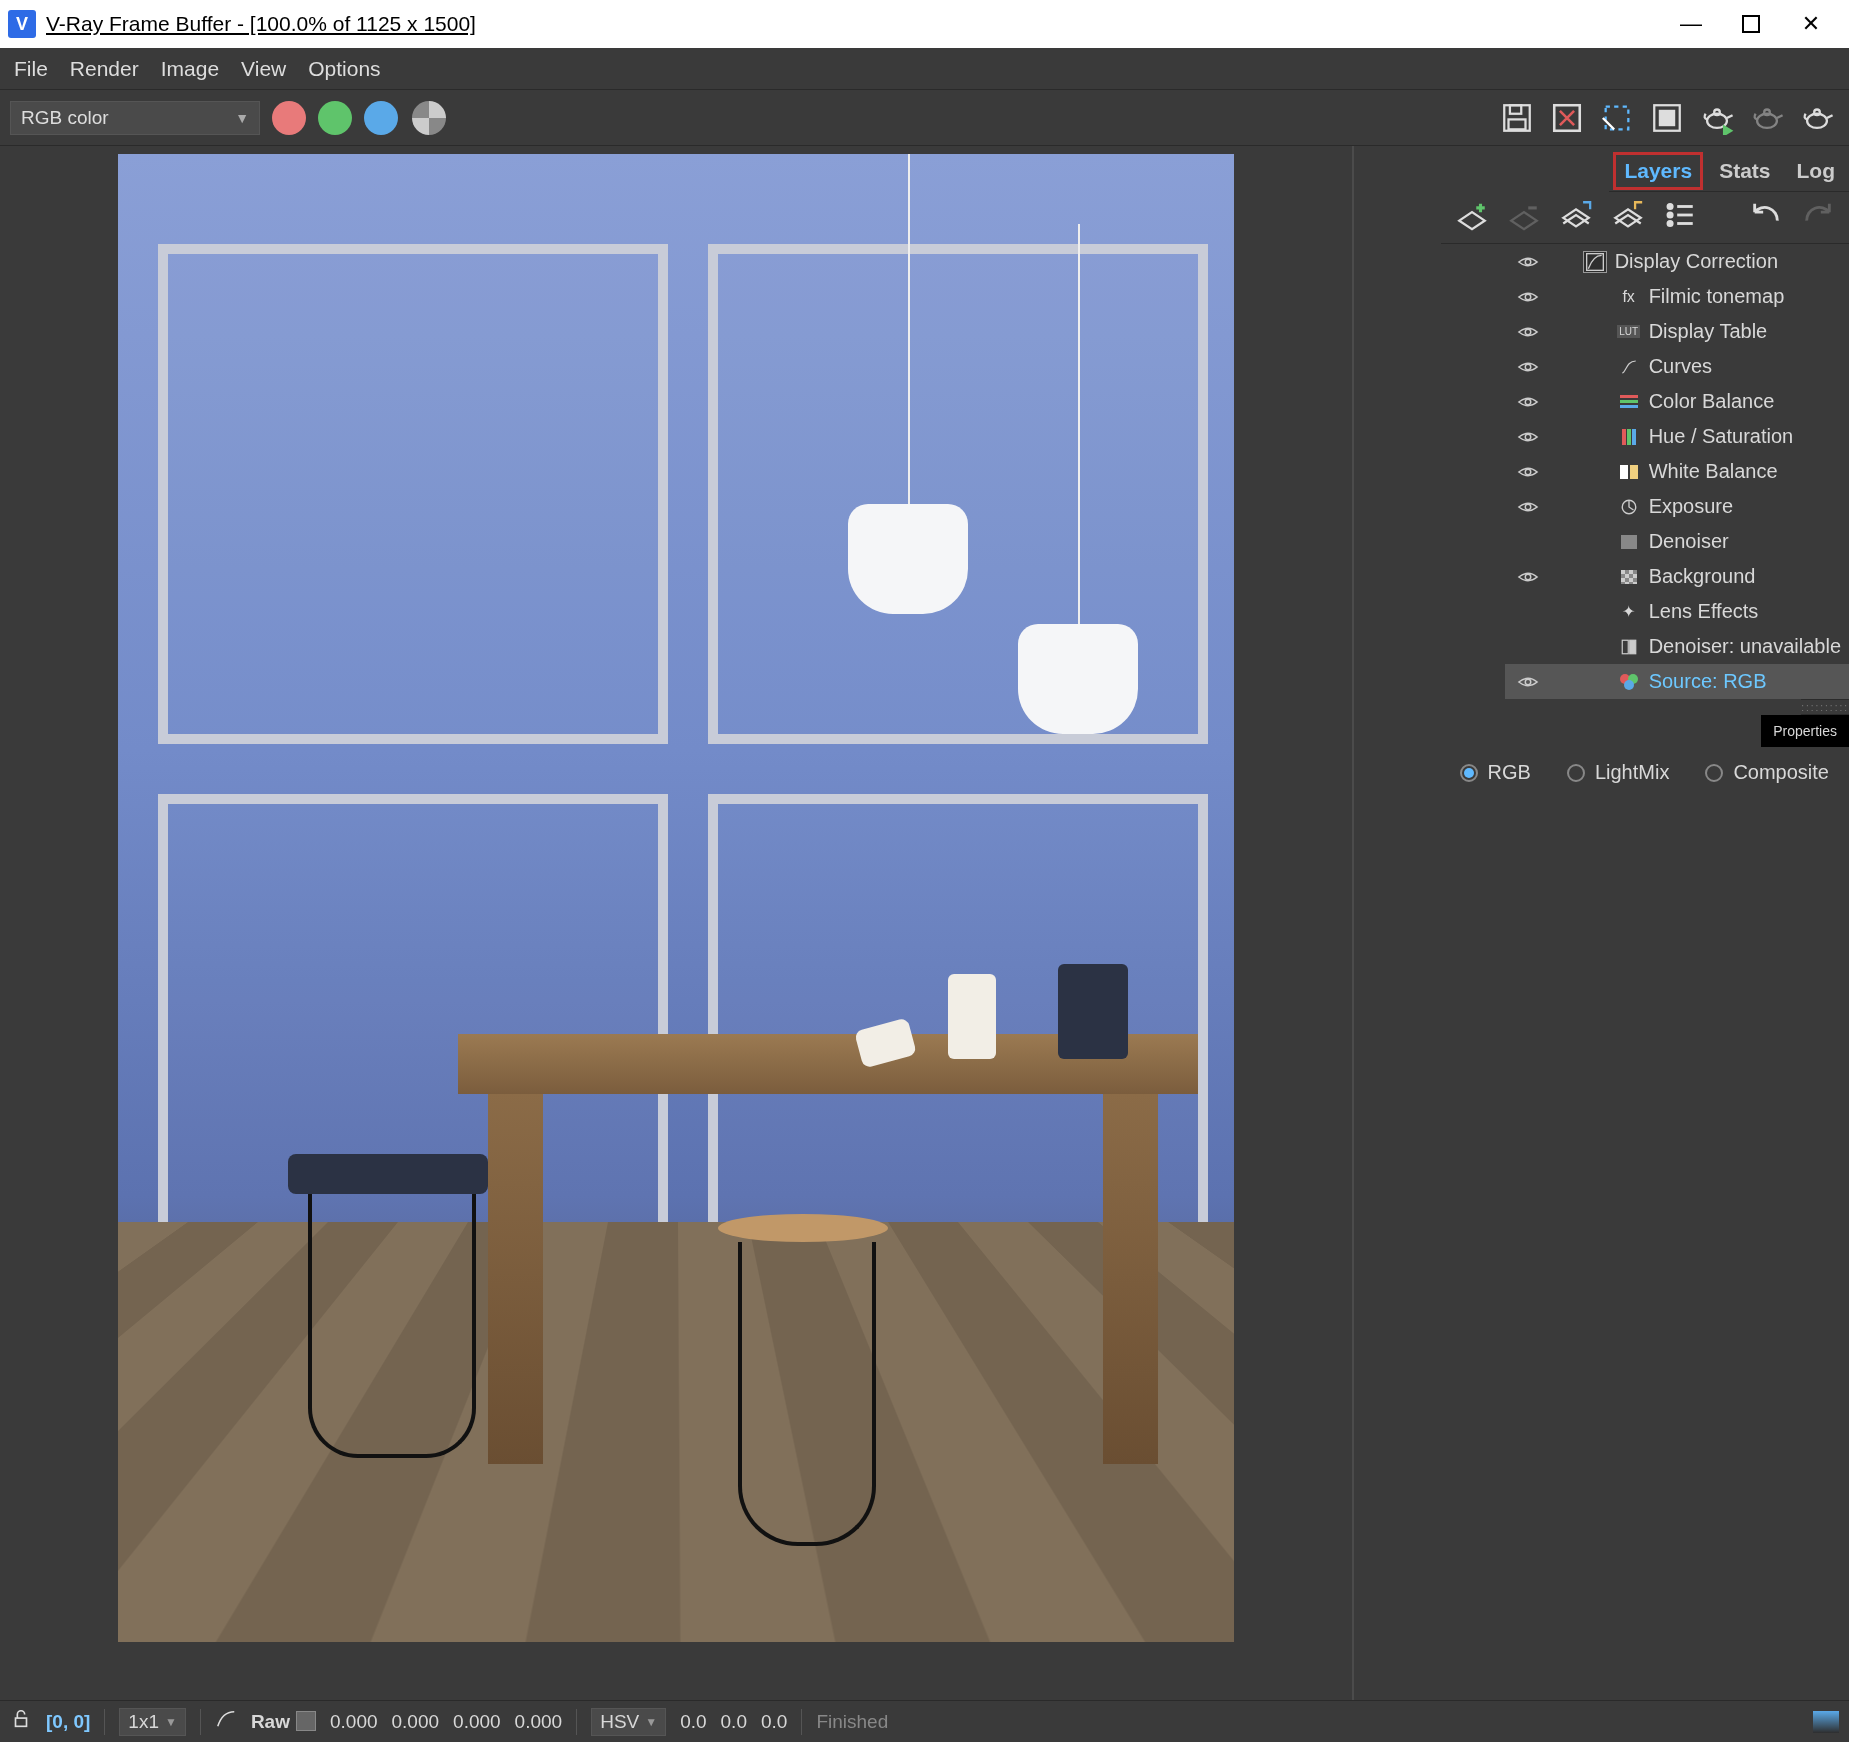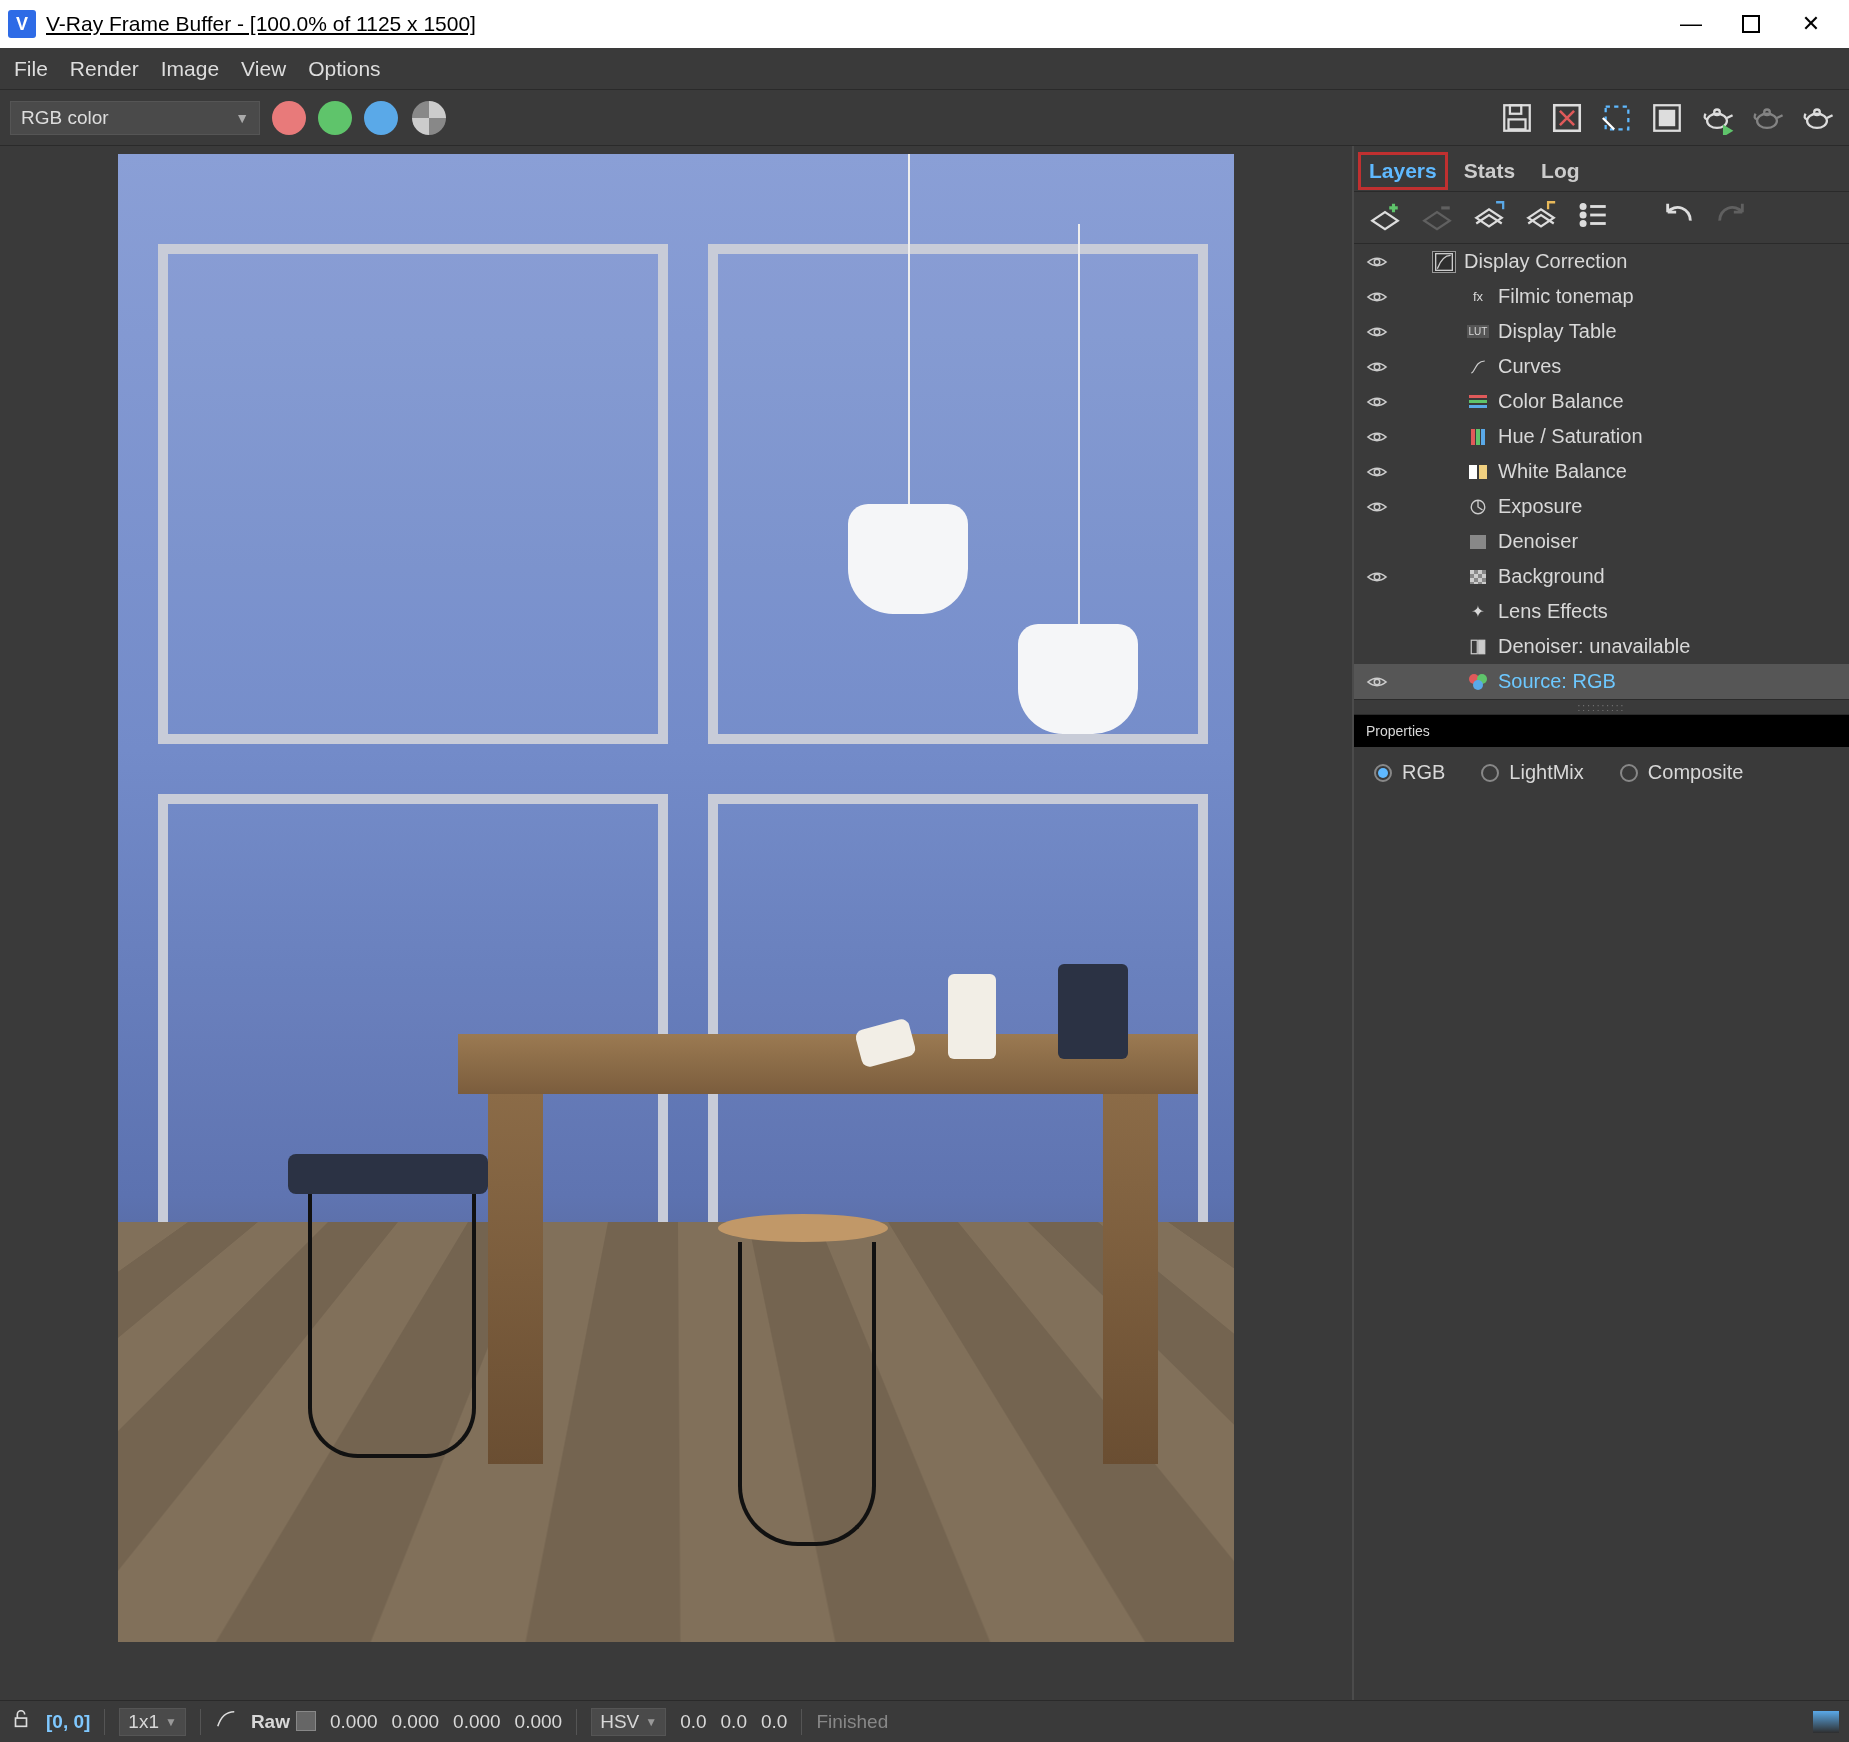--- a/index.html
+++ b/index.html
@@ -109,21 +109,21 @@
 .stool2::before { content:""; position:absolute; left:20px; top:40px; width:160px; height:260px;
   border:4px solid #111; border-top:none; border-radius:0 0 50px 50px;}
 .pot { position:absolute; left:940px; top:810px; width:70px; height:95px; background:#2b3244; border-radius:6px;}
 .candle { position:absolute; left:830px; top:820px; width:48px; height:85px; background:#f2eee6; border-radius:6px;}
 .cup { position:absolute; left:740px; top:870px; width:55px; height:38px; background:#f2eee6; border-radius:8px; transform:rotate(-15deg);}
 
 .sidepanel {
   flex:1;
   background:#3a3a3a;
   border-left:2px solid #4b4b4b;
-  display:flex; flex-direction:column;
+  display:flex; flex-direction:column;align-items:flex-end;
 }
 .tabs { height:46px; display:flex; align-items:center; padding:4px 4px 0 4px; gap:6px; border-bottom:1px solid #2a2a2a;}
 .tab { padding:6px 10px; color:#ccc; font-weight:600; font-size:21px;}
 .tab.active { color:#5fb9ff; border:3px solid #c03030; padding:4px 8px;}
 .layer-toolbar { height:52px; display:flex; align-items:center; gap:18px; padding:0 14px; border-bottom:1px solid #2a2a2a;}
 .layer-toolbar svg { width:34px; height:34px;}
 .layer-toolbar .disabled { opacity:0.4;}
 .layer-list { flex:0 0 auto; }
 .layer-row { height:35px; display:flex; align-items:center; padding:0 8px; gap:8px; font-size:20px;}
 .layer-row.selected { background:#565656; color:#6dc8ff;}
@@ -320,21 +320,21 @@
         </div>
         <div class="layer-row">
           <span class="eye">
             <svg viewBox="0 0 24 16" fill="none" stroke="#ccc" stroke-width="1.6">
               <path d="M2 8 Q12 0 22 8 Q12 16 2 8 Z"></path>
               <circle cx="12" cy="8" r="3"></circle>
             </svg>
           </span>
           <span class="indent1"></span>
           <span class="licon none">
-            <span style="font-size:13px">fx</span>
+            <span style="font-size:16px">fx</span>
           </span>
           <span>Filmic tonemap</span>
         </div>
         <div class="layer-row">
           <span class="eye">
             <svg viewBox="0 0 24 16" fill="none" stroke="#ccc" stroke-width="1.6">
               <path d="M2 8 Q12 0 22 8 Q12 16 2 8 Z"></path>
               <circle cx="12" cy="8" r="3"></circle>
             </svg>
           </span>

